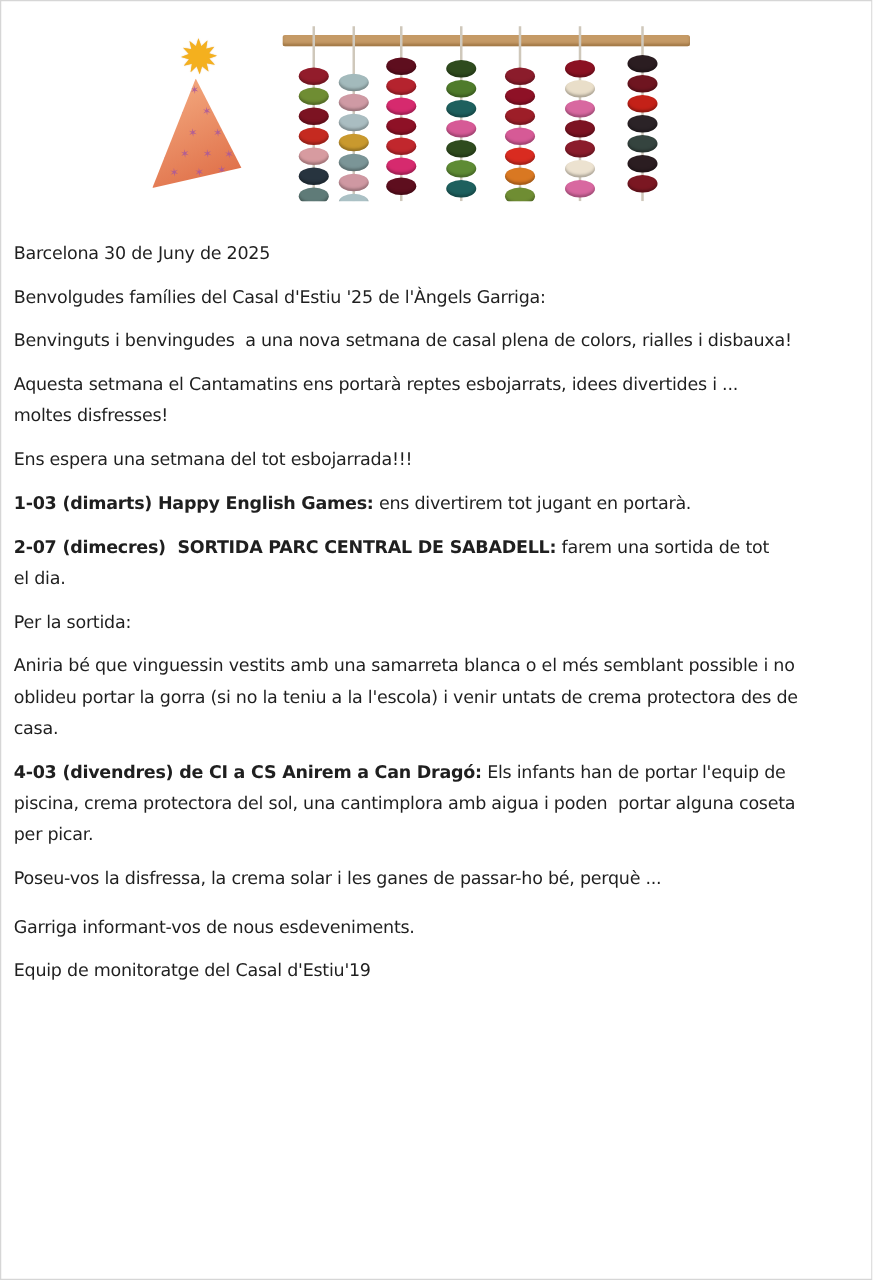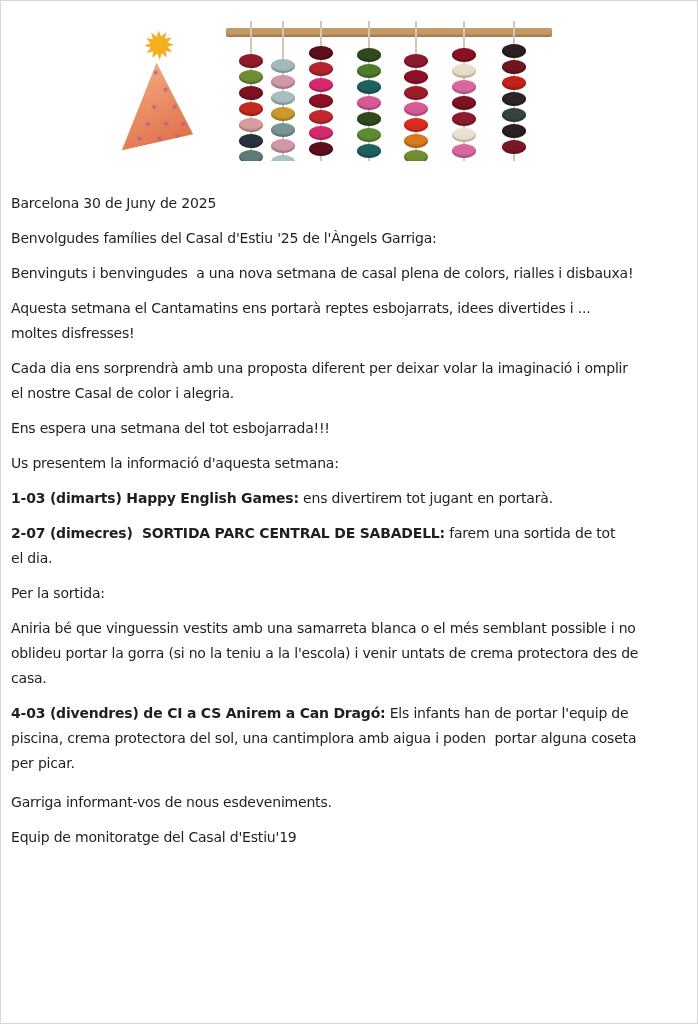--- a/index.html
+++ b/index.html
@@ -129,31 +129,29 @@
         </div>
       </div>
   </div>
 
   <div class="letter">
     <p class="para"><b></b><span>Barcelona 30 de Juny de 2025</span></p>
     <p class="para"><b></b><span>Benvolgudes famílies del Casal d'Estiu '25 de l'Àngels Garriga:</span></p>
     <p class="para"><b></b><span>Benvinguts i benvingudes&nbsp; a una nova setmana de casal plena de colors, rialles i disbauxa!</span></p>
     <p class="para"><b></b><span>Aquesta setmana el Cantamatins ens portarà reptes esbojarrats, idees divertides i ...
 moltes disfresses!</span></p>
-    <p class="para"><b></b><span>Cada dia ens sorprendrà amb una proposta diferent per deixar volar la imaginació i omplir
-el nostre Casal de color i alegria.</span></p>
     <p class="para"><b></b><span>Ens espera una setmana del tot esbojarrada!!!</span></p>
-    <p class="para"><b></b><span>Us presentem la informació d'aquesta setmana:</span></p>
     <p class="para"><b>1-03 (dimarts) Happy English Games:</b><span> ens divertirem tot jugant en portarà.</span></p>
     <p class="para"><b>2-07 (dimecres)&nbsp; SORTIDA PARC CENTRAL DE SABADELL:</b><span> farem una sortida de tot
 el dia.</span></p>
     <p class="para"><b></b><span>Per la sortida:</span></p>
     <p class="para"><b></b><span>Aniria bé que vinguessin vestits amb una samarreta blanca o el més semblant possible i no
 oblideu portar la gorra (si no la teniu a la l'escola) i venir untats de crema protectora des de
 casa.</span></p>
     <p class="para"><b>4-03 (divendres) de CI a CS Anirem a Can Dragó:</b><span> Els infants han de portar l'equip de
 piscina, crema protectora del sol, una cantimplora amb aigua i poden&nbsp; portar alguna coseta
 per picar.</span></p>
+    <p class="para"><b></b><span>Poseu-vos la disfressa, la crema solar i les ganes de passar-ho bé, perquè ...</span></p>
     <p class="para sp-lg"><b></b><span>Garriga informant-vos de nous esdeveniments.</span></p>
     <p class="para"><b></b><span>Equip de monitoratge del Casal d'Estiu'19</span></p>
   </div>
 
 </div>
 
 </body></html>

